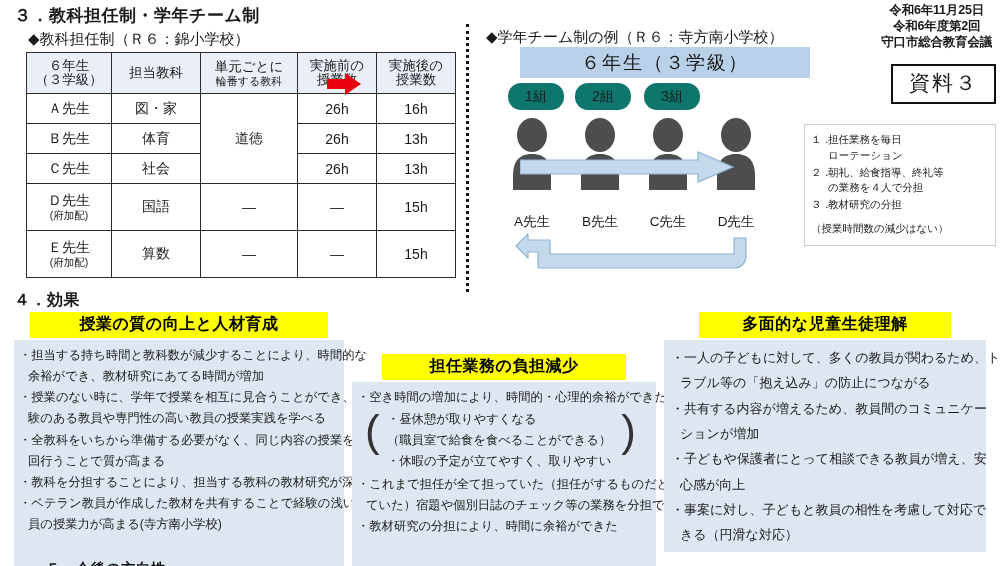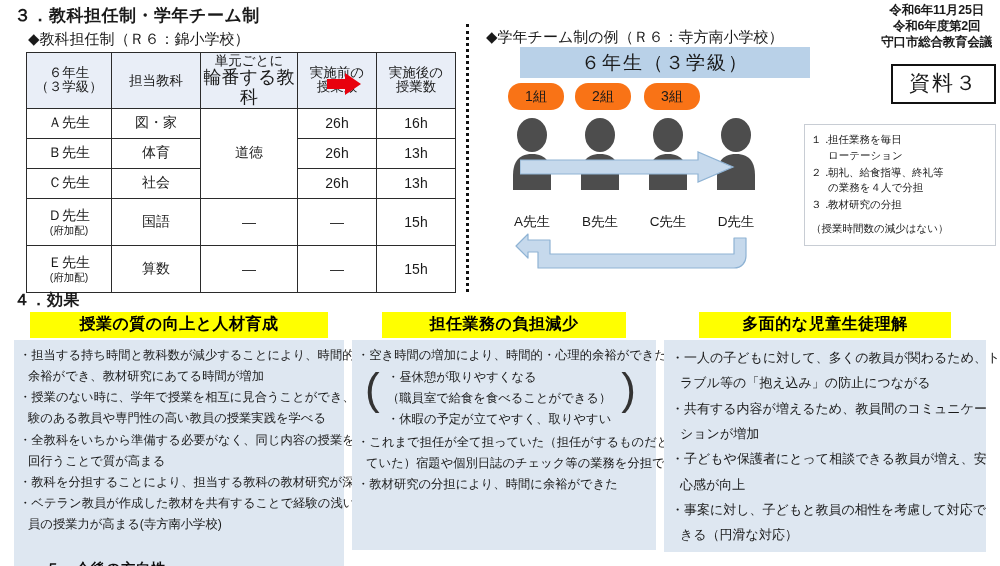--- a/index.html
+++ b/index.html
@@ -50,21 +50,21 @@
 
   
   #sub-team{left:486px;top:28px;font-size:15px;}
   #grade-banner{
     left:520px;top:47px;width:290px;height:31px;
     background:#b9d1e8;
     display:flex;align-items:center;justify-content:center;
     font-size:19px;letter-spacing:2px;
   }
   .cls-chip{
-    width:56px;height:27px;background:#f97316;
+    width:56px;height:27px;background:#0f766e;
     display:flex;align-items:center;justify-content:center;
     font-size:14px;top:83px;border-radius:13px;
   }
   #c1{left:508px}#c2{left:575px}#c3{left:644px}
 
   .person{width:48px;height:72px;top:118px;}
   #p1{left:508px}#p2{left:576px}#p3{left:644px}#p4{left:712px}
   .pname{top:213px;font-size:13.5px;width:66px;text-align:center;}
   #n1{left:499px}#n2{left:567px}#n3{left:635px}#n4{left:703px}
   #flow-arrow{left:520px;top:150px;width:215px;height:34px;}
@@ -92,21 +92,21 @@
   #col3{left:664px;width:322px;}
 
   .hl{
     background:#ffff00;color:#000;
     font-size:16px;font-weight:700;
     text-align:center;padding:2px 6px 3px 6px;
     display:block;margin:0 auto 2px auto;
     letter-spacing:0.5px;
   }
   #col1 .hl{width:286px;}
-  #col2 .hl{width:232px;}
+  #col2 .hl{width:232px;margin-top:42px;}
   #col3 .hl{width:240px;}
 
   .body-box{
     background:#dee7f1;
     font-size:12.3px;line-height:1.72;
     padding:5px 6px 6px 5px;
     box-sizing:border-box;
   }
   #col1 .body-box{height:232px;}
   #col2 .body-box{height:210px;}
@@ -141,21 +141,21 @@
     <tr>
       <th class="w1">
         <span>６年生</span>
         <span class="small" style="font-size:13.5px">（３学級）</span>
       </th>
       <th class="w2">
         <span>担当教科</span>
       </th>
       <th class="w3">
         <span>単元ごとに</span>
-        <span class="small" style="font-size:18px">輪番する教科</span>
+        <span class="small" style="font-size:11px">輪番する教科</span>
       </th>
       <th class="w4">
         <span>実施前の</span>
         <span class="small" style="font-size:13.5px">授業数</span>
       </th>
       <th class="w5">
         <span>実施後の</span>
         <span class="small" style="font-size:13.5px">授業数</span>
       </th>
     </tr>

